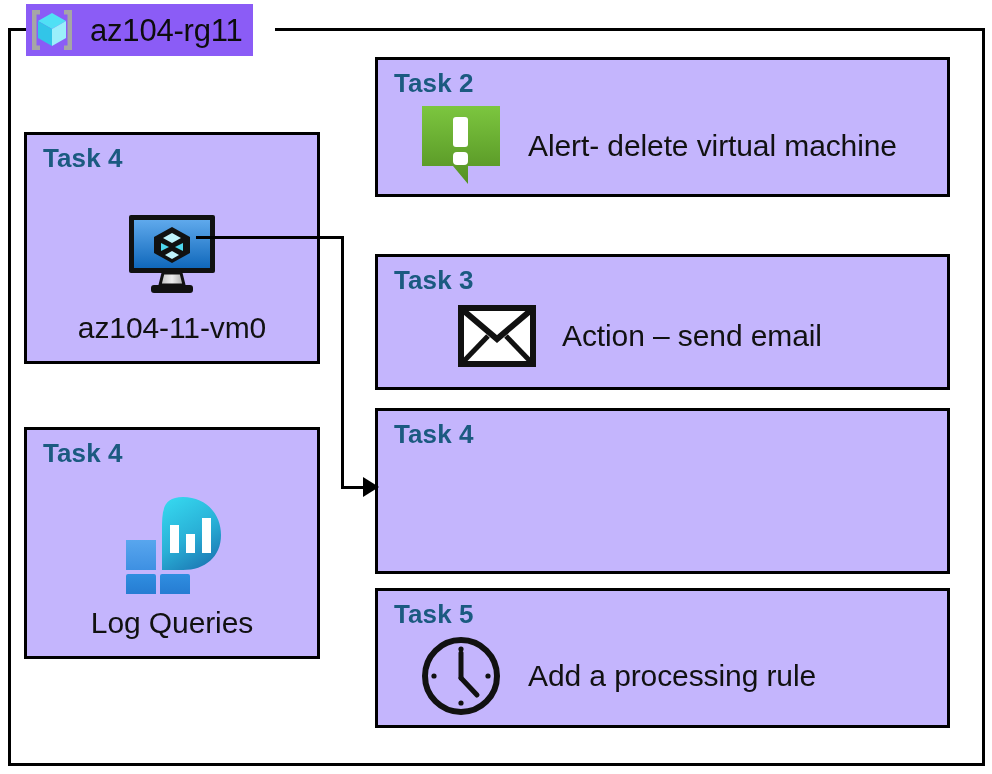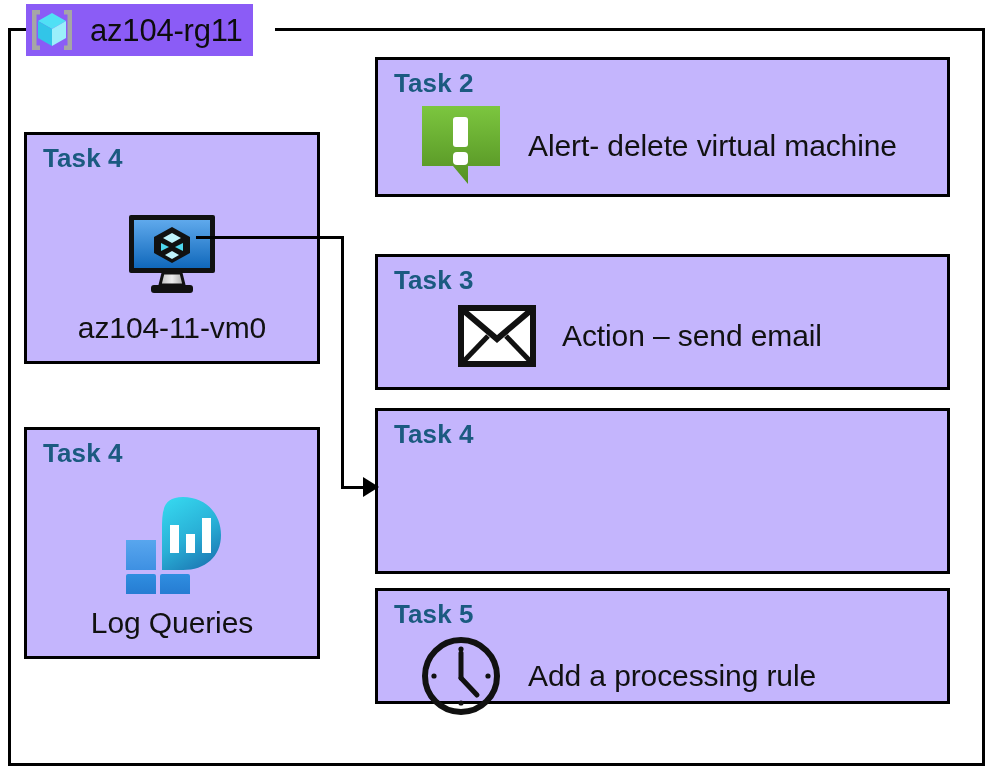--- a/index.html
+++ b/index.html
@@ -266,21 +266,21 @@
         </svg>
       </span>
       <span class="task-caption">Action – send email</span>
     </div>
   </div>
 
   <div class="task-box horizontal" style="left:375px; top:408px; width:575px; height:166px;">
     <div class="task-label">Task 4</div>
   </div>
 
-  <div class="task-box horizontal" style="left:375px; top:588px; width:575px; height:116px;">
+  <div class="task-box horizontal" style="left:375px; top:588px; width:575px; height:140px;">
     <div class="task-label">Task 5</div>
     <div class="row" style="top:44px;">
       <span class="icon-slot">
         <svg width="82" height="82" viewBox="0 0 82 82" xmlns="http://www.w3.org/2000/svg">
           <circle cx="41" cy="41" r="36" fill="none" stroke="#111111" stroke-width="6"></circle>
           <circle cx="41" cy="14" r="2.6" fill="#111111"></circle>
           <circle cx="41" cy="68" r="2.6" fill="#111111"></circle>
           <circle cx="14" cy="41" r="2.6" fill="#111111"></circle>
           <circle cx="68" cy="41" r="2.6" fill="#111111"></circle>
           <path d="M41,18 L41,43" stroke="#111111" stroke-width="5" stroke-linecap="round" fill="none"></path>

